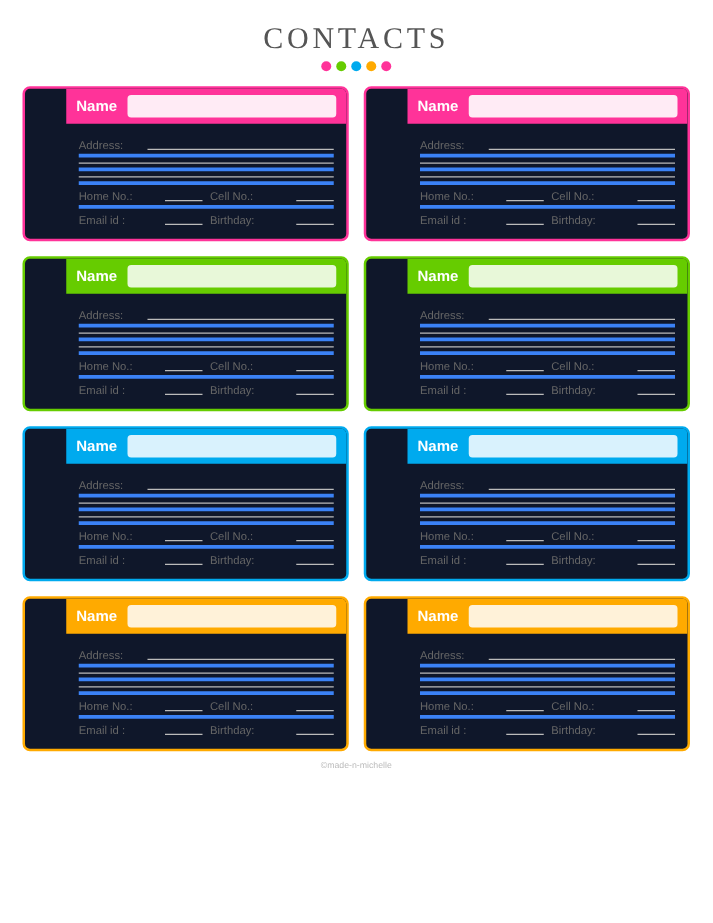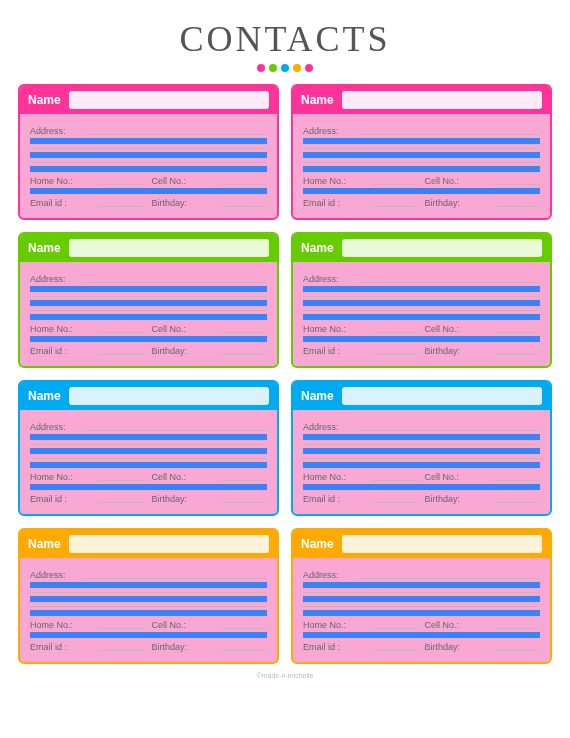--- a/index.html
+++ b/index.html
@@ -8,21 +8,21 @@
       font-family: Arial, sans-serif;
       width: 570px;
       min-height: 738px;
       display: flex;
       flex-direction: column;
       align-items: center;
       padding: 18px 18px 10px;
     }
     .page-title {
       font-family: 'Palatino Linotype', Palatino, serif;
-      font-size: 36px;
+      font-size: 24px;
       font-weight: normal;
       letter-spacing: 3px;
       color: #555;
       text-transform: uppercase;
       margin-bottom: 4px;
     }
     .color-dots {
       display: flex;
       gap: 4px;
       justify-content: center;
@@ -36,21 +36,22 @@
     .cards-grid {
       display: grid;
       grid-template-columns: 1fr 1fr;
       gap: 12px;
       width: 100%;
     }
     .contact-card {
       border: 2.5px solid;
       border-radius: 6px;
       overflow: hidden;
-      background: #f9a8d4;
+      background: #0f172a;
+      padding-left: 33px;
     }
     .card-header {
       display: flex;
       align-items: center;
       padding: 5px 8px;
       gap: 8px;
     }
     .card-header-label {
       font-family: 'Comic Sans MS', cursive, sans-serif;
       font-size: 12px;
@@ -68,21 +69,21 @@
     .card-body {
       padding: 8px 10px 8px;
       display: flex;
       flex-direction: column;
       gap: 0px;
     }
     .field-row {
       display: flex;
       align-items: flex-end;
       padding: 4px 0 2px;
-      border-bottom: 6px solid #3b82f6;
+      border-bottom: 3px solid #3b82f6;
       gap: 0;
     }
     .field-row.no-border {
       border-bottom: none;
       justify-content: space-between;
     }
     .field-label {
       font-size: 9px;
       color: #666;
       white-space: nowrap;

